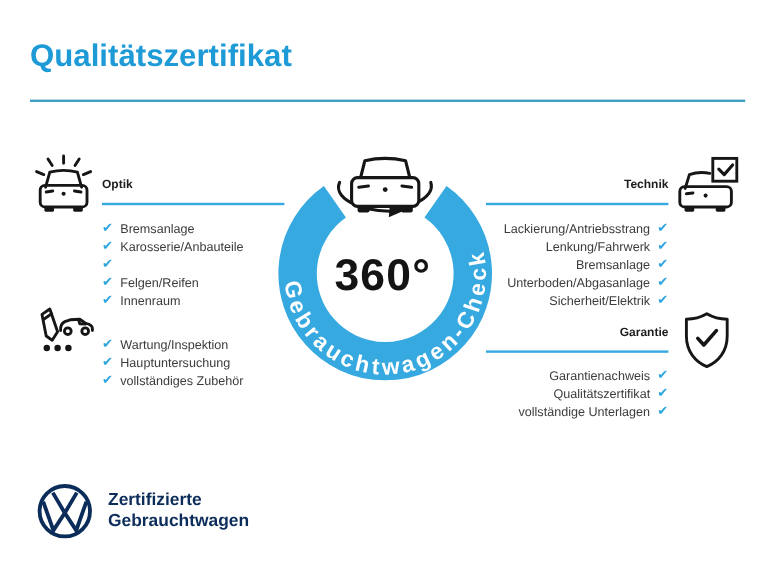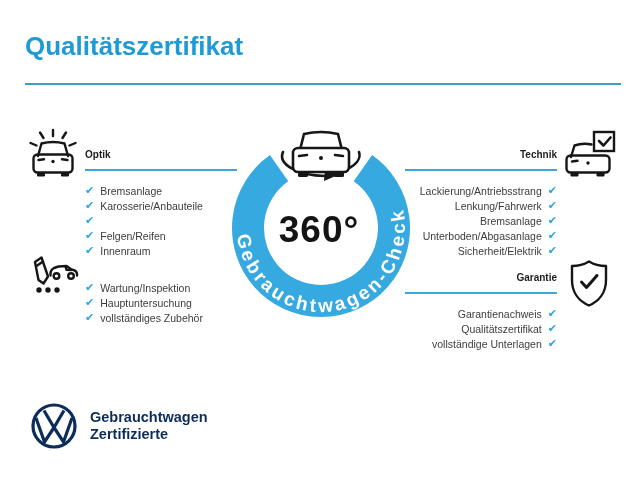--- a/index.html
+++ b/index.html
@@ -194,18 +194,18 @@
     </text>
   </svg>
 
   <div class="brand">
     <svg width="48" height="48" viewBox="0 0 48 48">
       <circle class="vw" cx="24" cy="24" r="21"></circle>
       <path class="vw" d="M14 8.5 L24 25.5 L34 8.5"></path>
       <path class="vw" d="M6 16 L14.5 40 L24 25.5 L33.5 40 L42 16"></path>
     </svg>
     <div class="brand-text">
+      <div>Zertifizierte</div>
       <div>Gebrauchtwagen</div>
-      <div>Zertifizierte</div>
     </div>
   </div>
 
 </div>
 
 </body></html>

